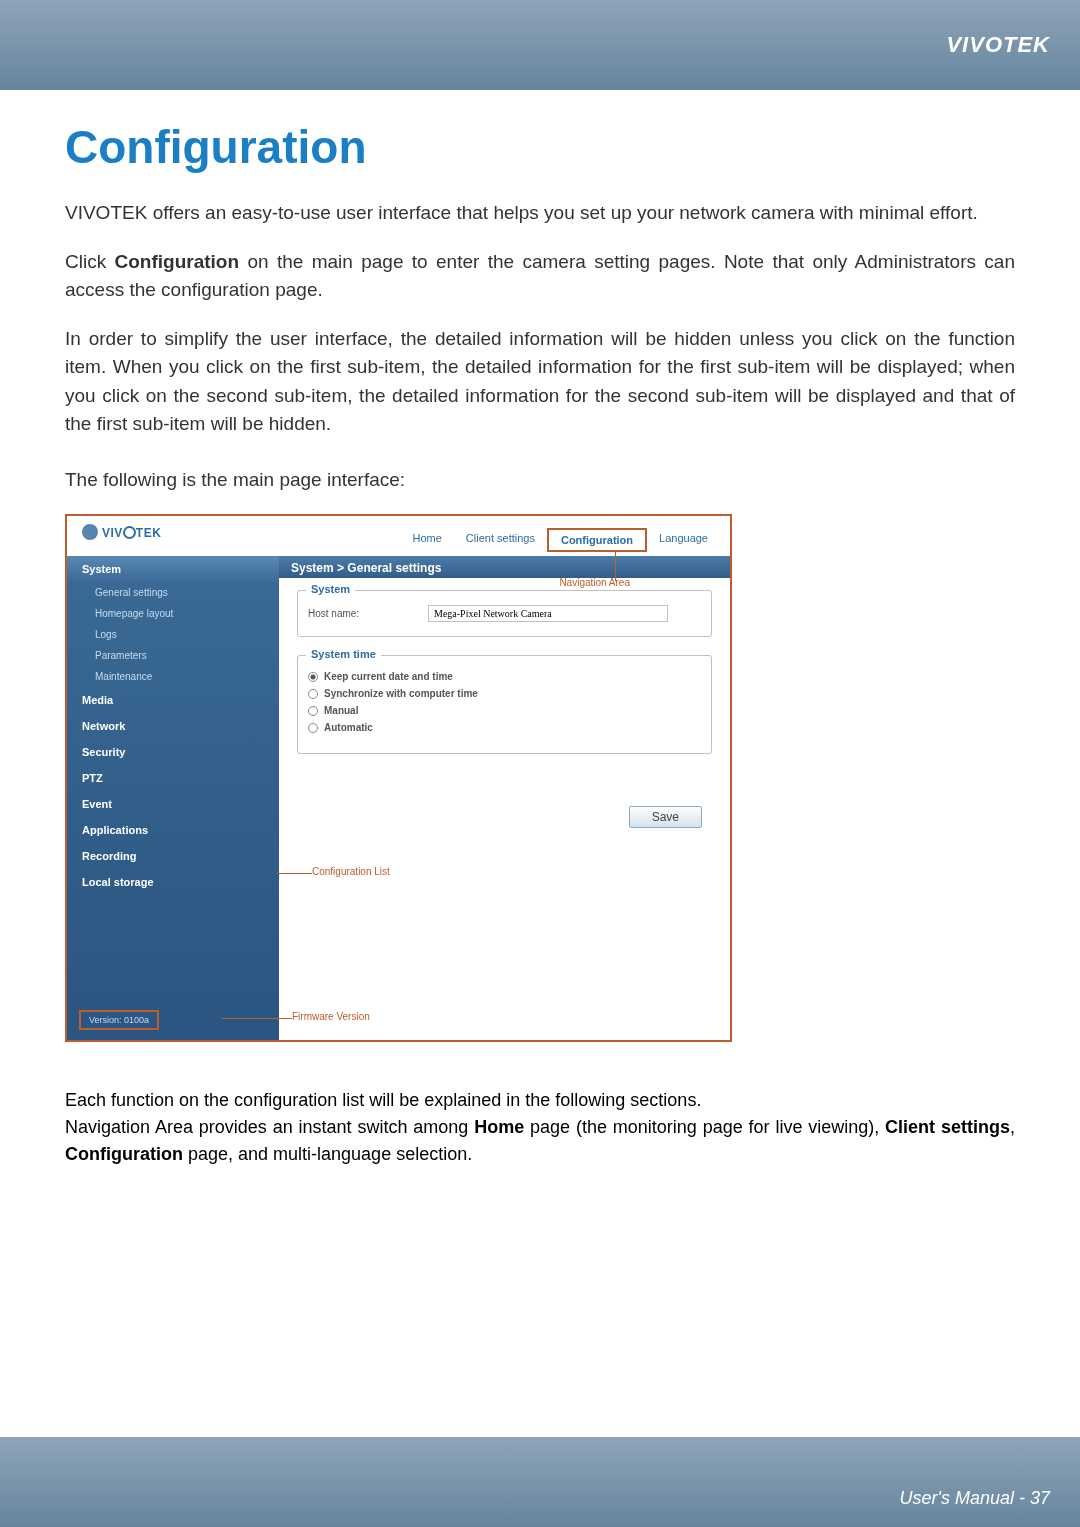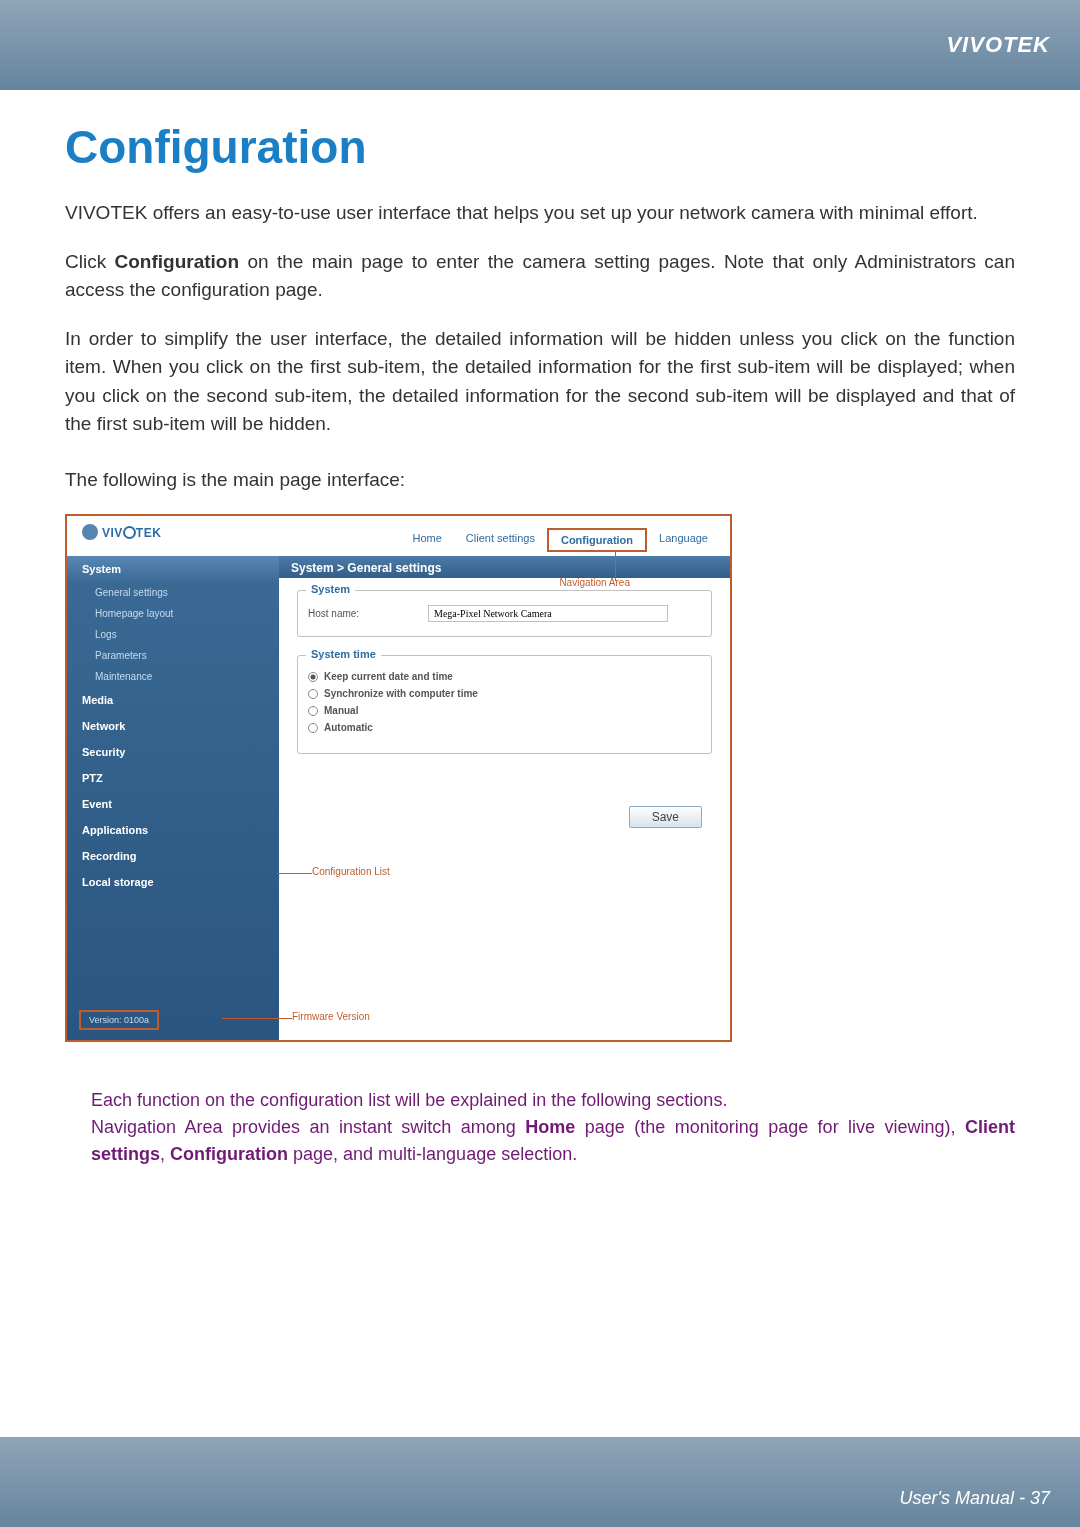--- a/index.html
+++ b/index.html
@@ -290,25 +290,24 @@
       top: 350px;
       left: 245px;
     }
     
     .ann-firmware {
       top: 495px;
       left: 225px;
     }
     
     .footer-note {
-      color: #701a75;
+      color: #000000;
       font-size: 18px;
       line-height: 1.5;
       text-align: justify;
-      margin-left: 26px;
     }
     
     .footer-band {
       position: absolute;
       bottom: 0;
       left: 0;
       width: 100%;
       height: 90px;
       background: linear-gradient(to bottom, #8fa4b8 0%, #65859e 100%);
       padding-left: 46px;

